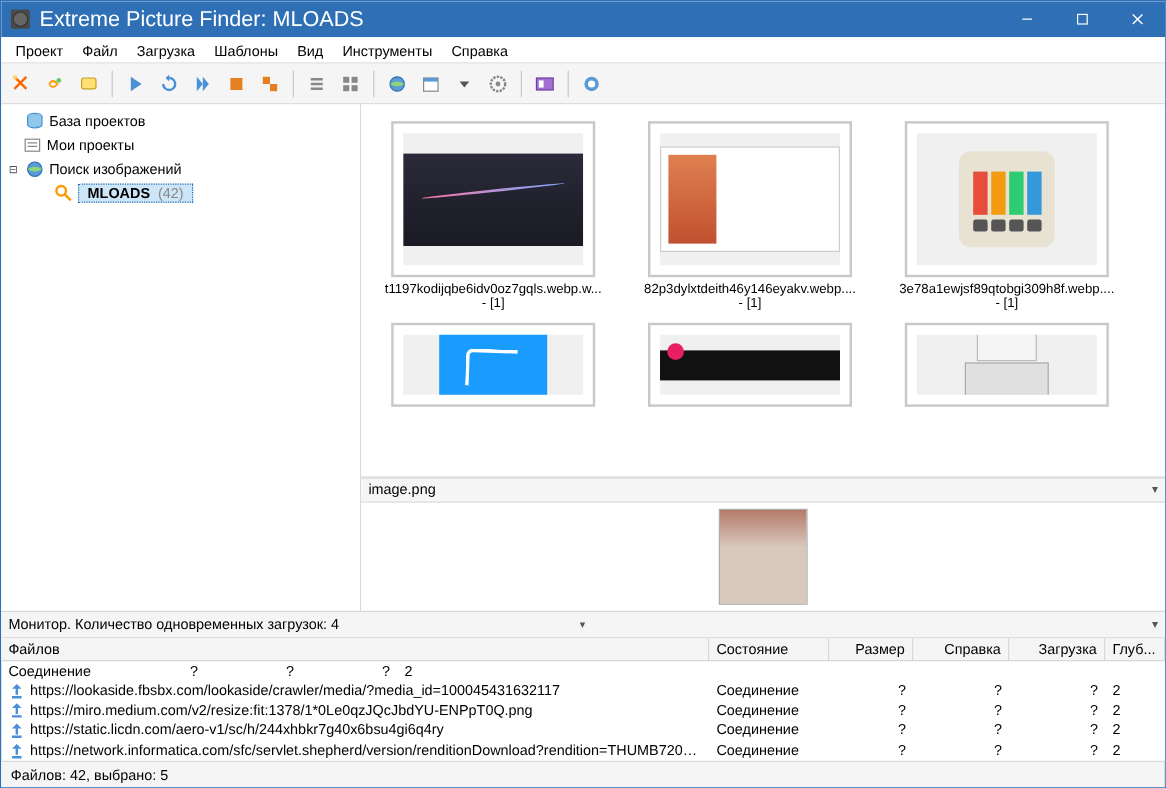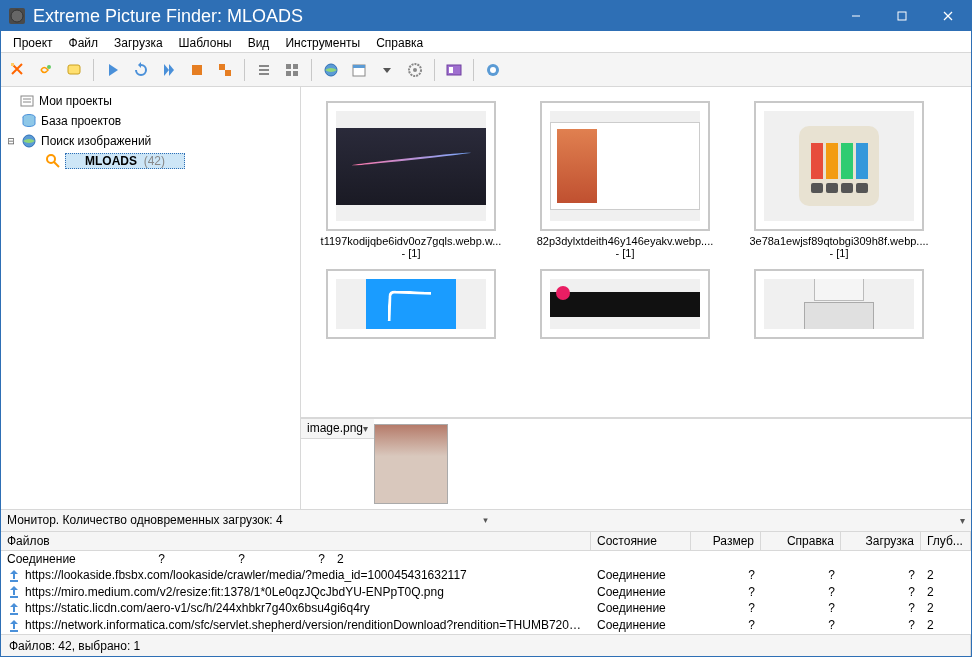--- a/index.html
+++ b/index.html
@@ -13,32 +13,32 @@
 .toolbar { background: #f5f5f5; border-bottom: 1px solid #d8d8d8; height: 34px; display: flex; align-items: center; padding: 0 4px; gap: 2px; }
 .toolbar .tb-btn { width: 26px; height: 26px; display: flex; align-items: center; justify-content: center; cursor: pointer; border-radius: 2px; }
 .toolbar .sep { width: 1px; height: 22px; background: #c8c8c8; margin: 0 4px; }
 .main { flex: 1; display: flex; min-height: 0; }
 .sidebar { width: 300px; border-right: 1px solid #d8d8d8; padding: 4px; overflow: auto; background: #fff; }
 .tree-item { display: flex; align-items: center; padding: 2px 0; gap: 4px; cursor: pointer; }
 .tree-item .expander { width: 12px; text-align: center; font-size: 9px; color: #555; }
 .tree-item .icon { width: 16px; height: 16px; display: inline-flex; align-items: center; justify-content: center; }
 .tree-item.depth1 { padding-left: 14px; }
 .tree-item.depth2 { padding-left: 40px; }
-.tree-item.selected .label { background: #cde6f7; border: 1px dotted #2e6fb5; padding: 0 19px; }
+.tree-item.selected .label { background: #cde6f7; border: 1px dotted #2e6fb5; padding: 0 7px; }
 .content { flex: 1; display: flex; flex-direction: column; min-width: 0; }
 .pathbar { height: 22px; border-bottom: 1px solid #d8d8d8; display: flex; align-items: center; padding: 0 6px; background: #f5f5f5; }
 .pathbar .path { flex: 1; font-weight: bold; overflow: hidden; text-overflow: ellipsis; white-space: nowrap; }
 .pathbar .folder-icon { width: 16px; height: 14px; background: #f7c948; border-radius: 2px; position: relative; }
 .thumbs { flex: 1; overflow: hidden; padding: 14px 10px; display: flex; flex-wrap: wrap; gap: 10px 14px; align-content: flex-start; background: #fff; border-bottom: 1px solid #d8d8d8; }
 .thumb { width: 200px; display: flex; flex-direction: column; align-items: center; }
 .thumb .frame { width: 170px; height: 130px; border: 2px solid #c8c8c8; background: #fff; display: flex; align-items: center; justify-content: center; padding: 8px; }
 .thumb .inner { background: #f0f0f0; width: 100%; height: 100%; display: flex; align-items: center; justify-content: center; overflow: hidden; }
 .thumb .caption { text-align: center; margin-top: 4px; font-size: 11px; width: 190px; white-space: nowrap; overflow: hidden; text-overflow: ellipsis; }
 .thumb .sub { text-align: center; font-size: 11px; }
-.preview-section { border-top: 1px solid #d8d8d8; display: flex; flex-direction: row; }
+.preview-section { border-top: 1px solid #d8d8d8; display: flex; flex-direction: column; }
 .preview-header { height: 20px; display: flex; align-items: center; padding: 0 6px; background: #f5f5f5; border-bottom: 1px solid #d8d8d8; }
 .preview-header .name { flex: 1; }
 .preview-header .chev { font-size: 10px; color: #555; }
 .preview-body { height: 90px; display: flex; align-items: center; justify-content: center; background: #fff; }
 .preview-img { width: 74px; height: 80px; background: linear-gradient(#b57b6a 0%, #d9c8bd 40%, #d9c8bd 100%); border: 1px solid #aaa; }
 .monitor { border-top: 1px solid #d8d8d8; display: flex; flex-direction: column; }
 .monitor-header { height: 22px; display: flex; align-items: center; padding: 0 6px; background: #f5f5f5; border-bottom: 1px solid #d8d8d8; }
 .monitor-header .title { flex: 1; }
 .monitor-header .chev { font-size: 10px; color: #555; }
 .monitor-table { display: flex; flex-direction: column; }
@@ -216,39 +216,39 @@
       <svg class="svg-icon" viewBox="0 0 16 16">
         <circle cx="8" cy="8" r="6" fill="#5b9bd5"></circle>
         <circle cx="8" cy="8" r="3" fill="#fff"></circle>
       </svg>
     </div>
 </div>
 
 <div class="main">
 
   <div class="sidebar">
+    <div class="tree-item">
+      <span class="expander"></span>
+      <span class="icon">
+          <svg class="svg-icon" viewBox="0 0 16 16">
+            <ellipse cx="8" cy="4" rx="6" ry="2.5" fill="#8fc8e8" stroke="#4a90d9"></ellipse>
+            <path d="M2 4 V11 A6 2.5 0 0 0 14 11 V4" fill="#8fc8e8" stroke="#4a90d9"></path>
+          </svg>
+        </span>
+      <span class="label">База проектов</span>
+    </div>
     <div class="tree-item depth1">
       <span class="icon">
           <svg class="svg-icon" viewBox="0 0 16 16">
             <rect x="2" y="3" width="12" height="10" fill="#fff" stroke="#888"></rect>
             <line x1="4" y1="6" x2="12" y2="6" stroke="#888"></line>
             <line x1="4" y1="9" x2="12" y2="9" stroke="#888"></line>
           </svg>
         </span>
       <span class="label">Мои проекты</span>
-    </div>
-    <div class="tree-item">
-      <span class="expander"></span>
-      <span class="icon">
-          <svg class="svg-icon" viewBox="0 0 16 16">
-            <ellipse cx="8" cy="4" rx="6" ry="2.5" fill="#8fc8e8" stroke="#4a90d9"></ellipse>
-            <path d="M2 4 V11 A6 2.5 0 0 0 14 11 V4" fill="#8fc8e8" stroke="#4a90d9"></path>
-          </svg>
-        </span>
-      <span class="label">База проектов</span>
     </div>
     <div class="tree-item">
       <span class="expander">⊟</span>
       <span class="icon">
           <svg class="svg-icon" viewBox="0 0 16 16">
             <circle cx="8" cy="8" r="6" fill="#5b9bd5" stroke="#2e6fb5"></circle>
             <path d="M2 8 Q8 4 14 8 Q8 12 2 8" fill="#8fd67a"></path>
           </svg>
         </span>
       <span class="label">Поиск изображений</span>
@@ -407,14 +407,14 @@
           <div class="cell col-size">?</div>
           <div class="cell col-prog">?</div>
           <div class="cell col-speed">?</div>
           <div class="cell col-depth">2</div>
         </div>
       </div>
   </div>
 </div>
 
 <div class="statusbar">
-  <div class="cell" style="flex:1">Файлов: 42, выбрано: 1</div>
+  <div class="cell" style="flex:1">Файлов: 42, выбрано: 5</div>
 </div>
 
 </body></html>

